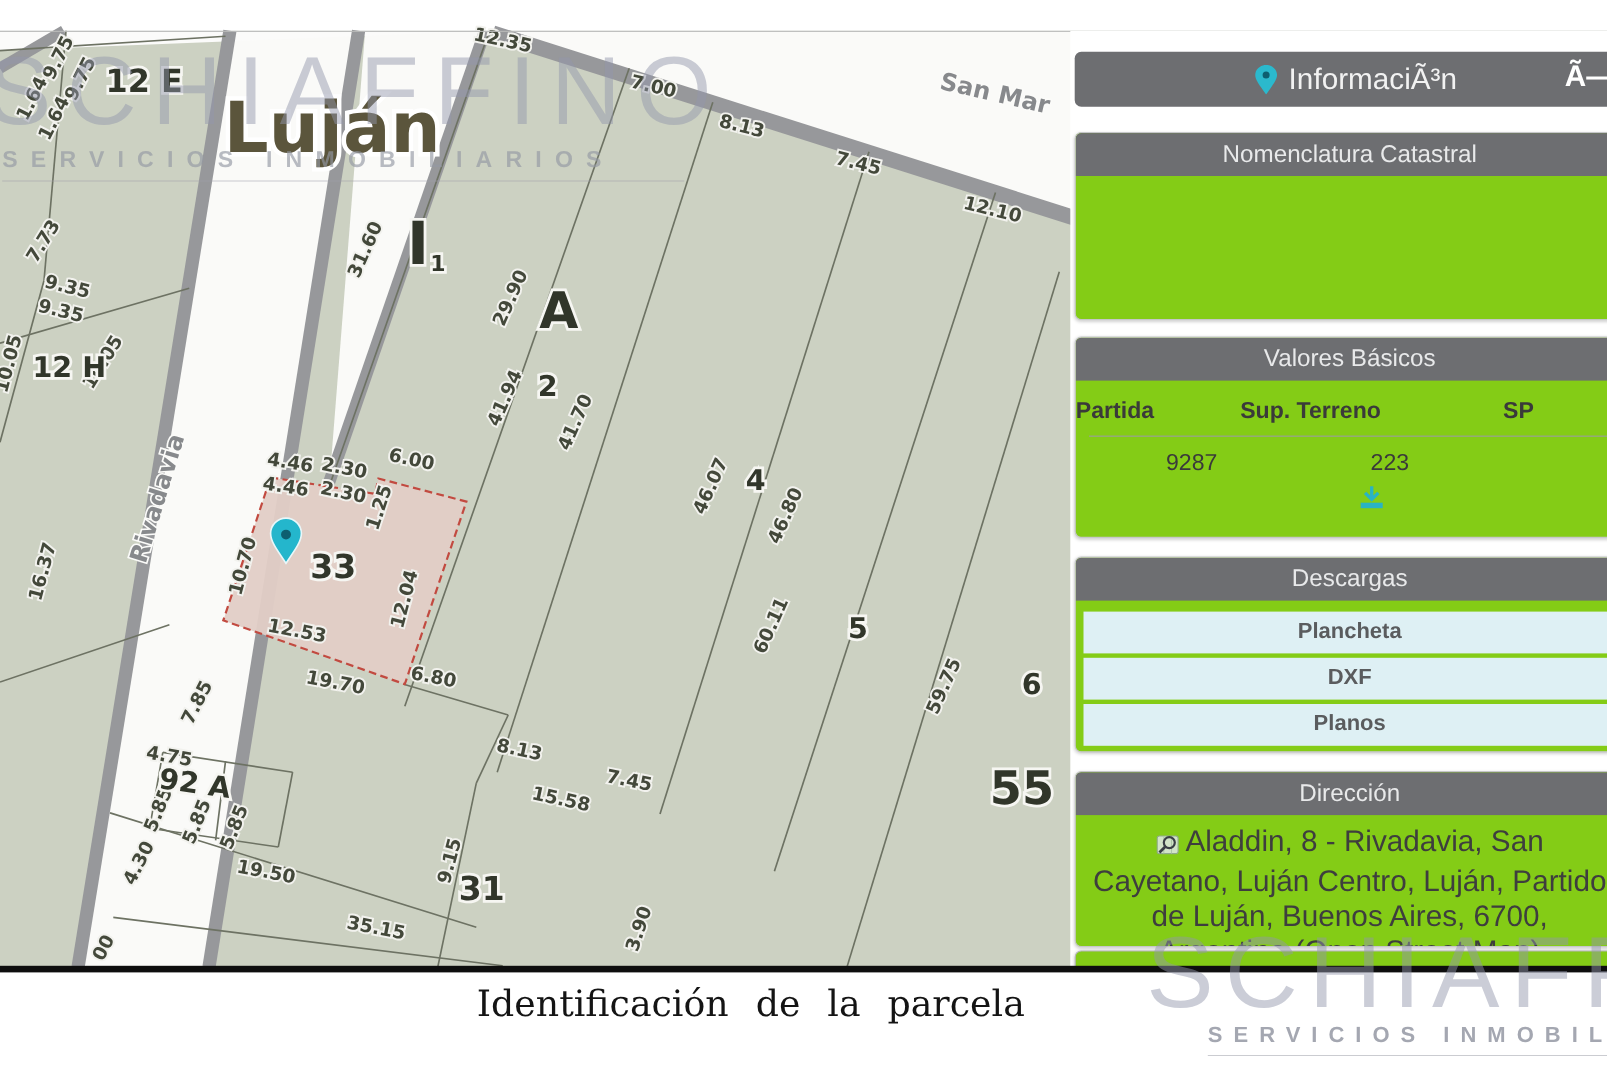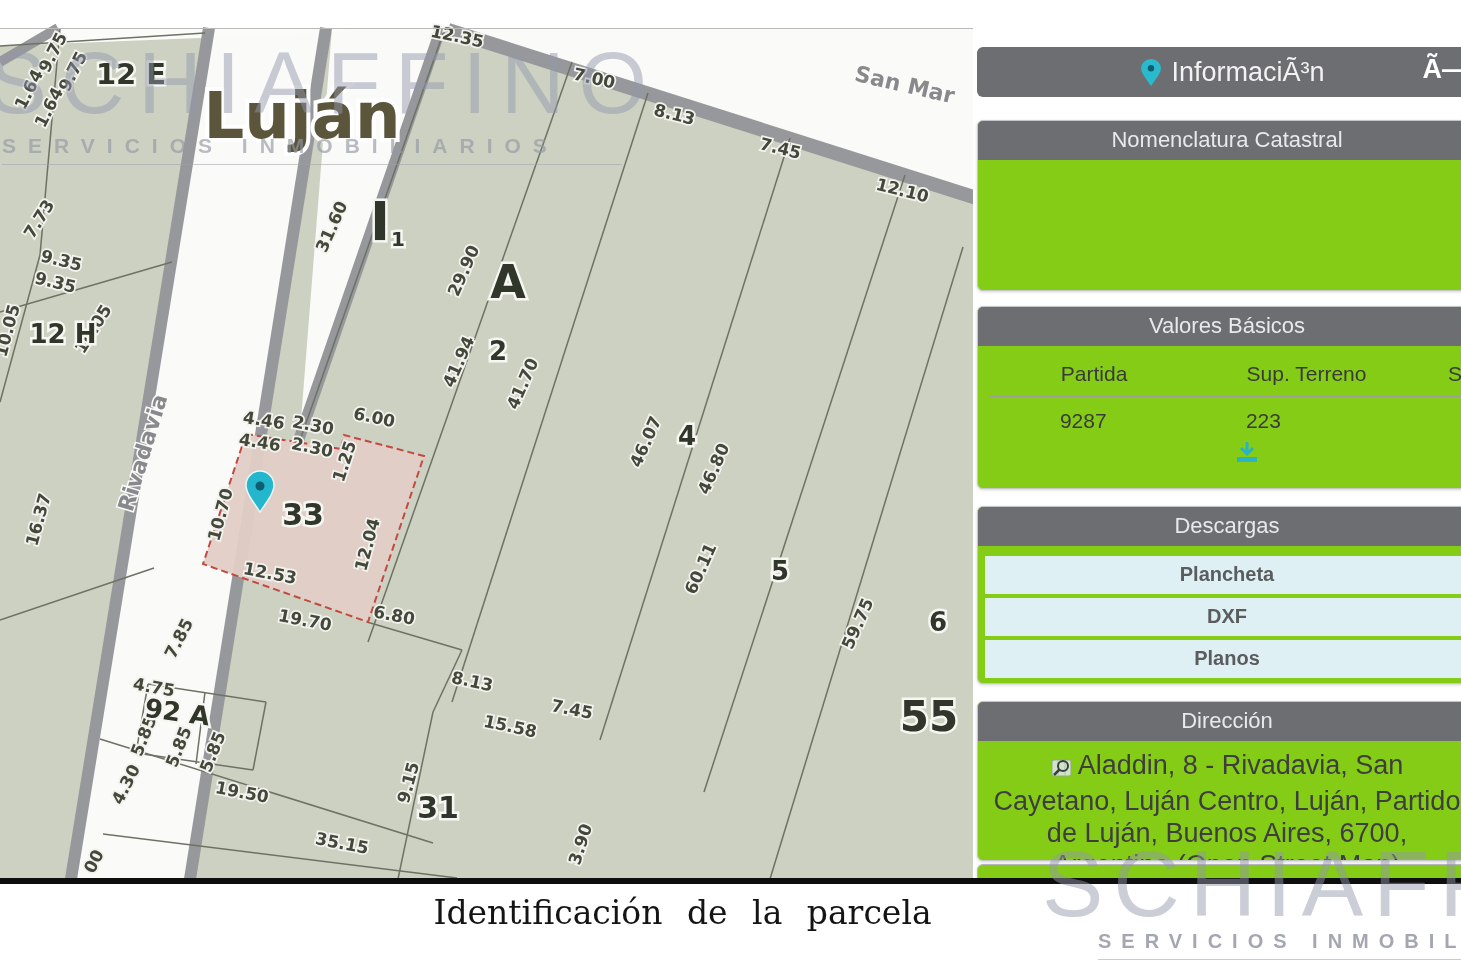--- a/index.html
+++ b/index.html
@@ -39,21 +39,21 @@
   #box-valores      { top:278px; height:183px; }
   #box-descargas    { top:478px; height:178px; }
   #box-direccion    { top:673px; height:160px; }
   #box-next-sliver  { top:836px; height:16px; border:1px solid #b5b6b8; border-radius:6px 6px 0 0; }
 
   .nom-body { text-align:center; font-size:22px; color:#3e3e3e; padding-top:9px; line-height:32px; }
   .copy-btn { display:inline-block; margin-top:7px; background:#35b6c3; color:#ffffff; font-weight:bold;
               font-size:16px; padding:3px 13px 5px 13px; border-radius:5px; border:1px solid #29a5b2; cursor:pointer; }
 
   .val-grid { display:grid; grid-template-columns:30% 48% 22%; padding-top:16px; }
-  .vcol { text-align:right; font-weight:normal; font-size:21px; color:#3a3a3a; }
+  .vcol { text-align:left; font-weight:bold; font-size:21px; color:#3a3a3a; }
   .val-sep { border-bottom:1px solid #9c9d9f; margin:10px 12px 0 12px; }
   .vval { text-align:center; font-size:21px; color:#3a3a3a; padding-top:12px; }
   .dl-icon-wrap { grid-column:2; text-align:center; padding-top:8px; cursor:pointer; }
 
   .desc-body { padding:10px 7px 0 7px; }
   .desc-row { background:#def0f4; text-align:center; font-size:20px; font-weight:bold; color:#5a5c5e;
               padding:7px 0 8px 0; margin-bottom:4px; cursor:pointer; }
 
   .dir-body { text-align:center; font-size:27px; color:#3e3e3e; line-height:32px; padding:8px 10px 0 10px; }
   .dir-icon { display:inline-block; vertical-align:-4px; margin-right:6px; }

